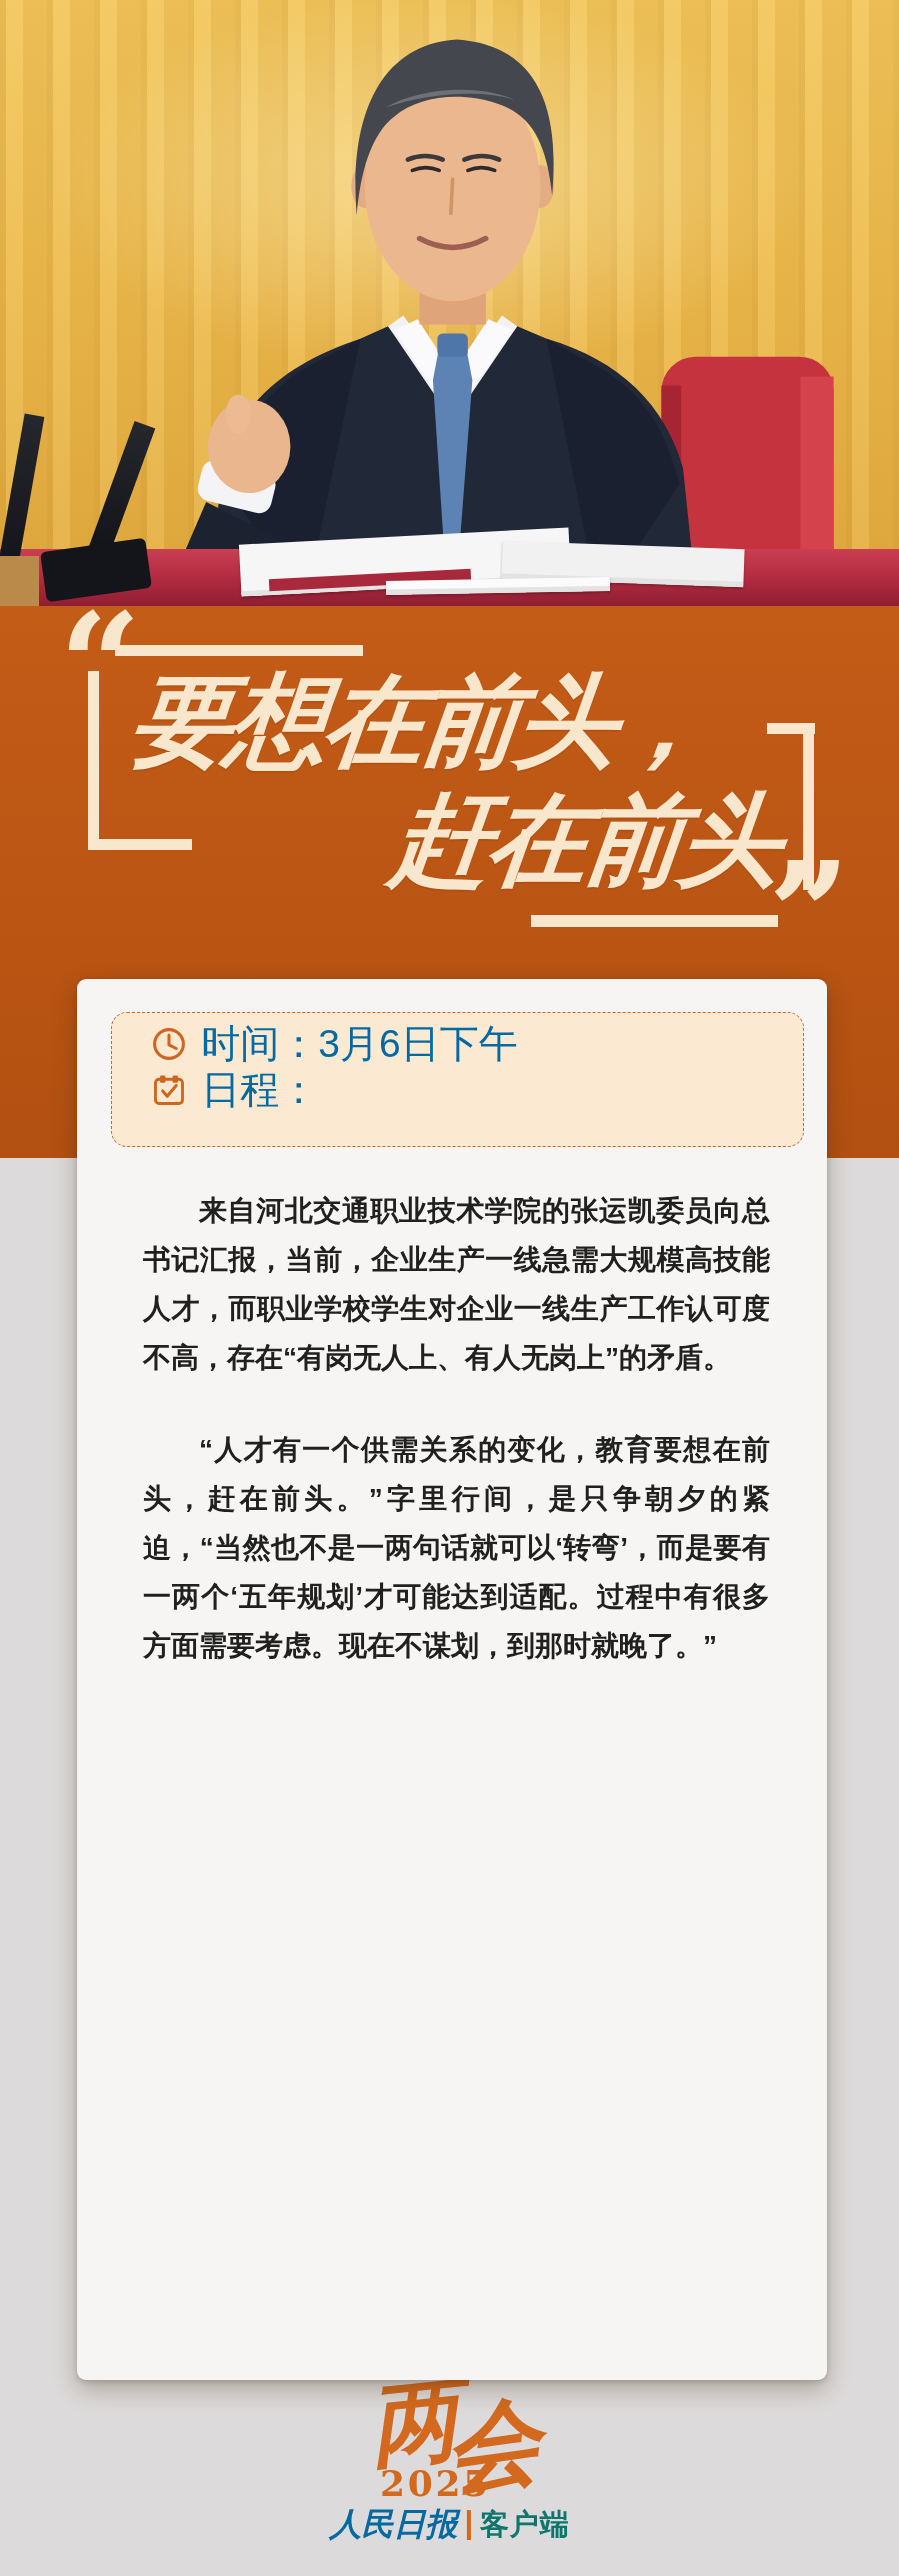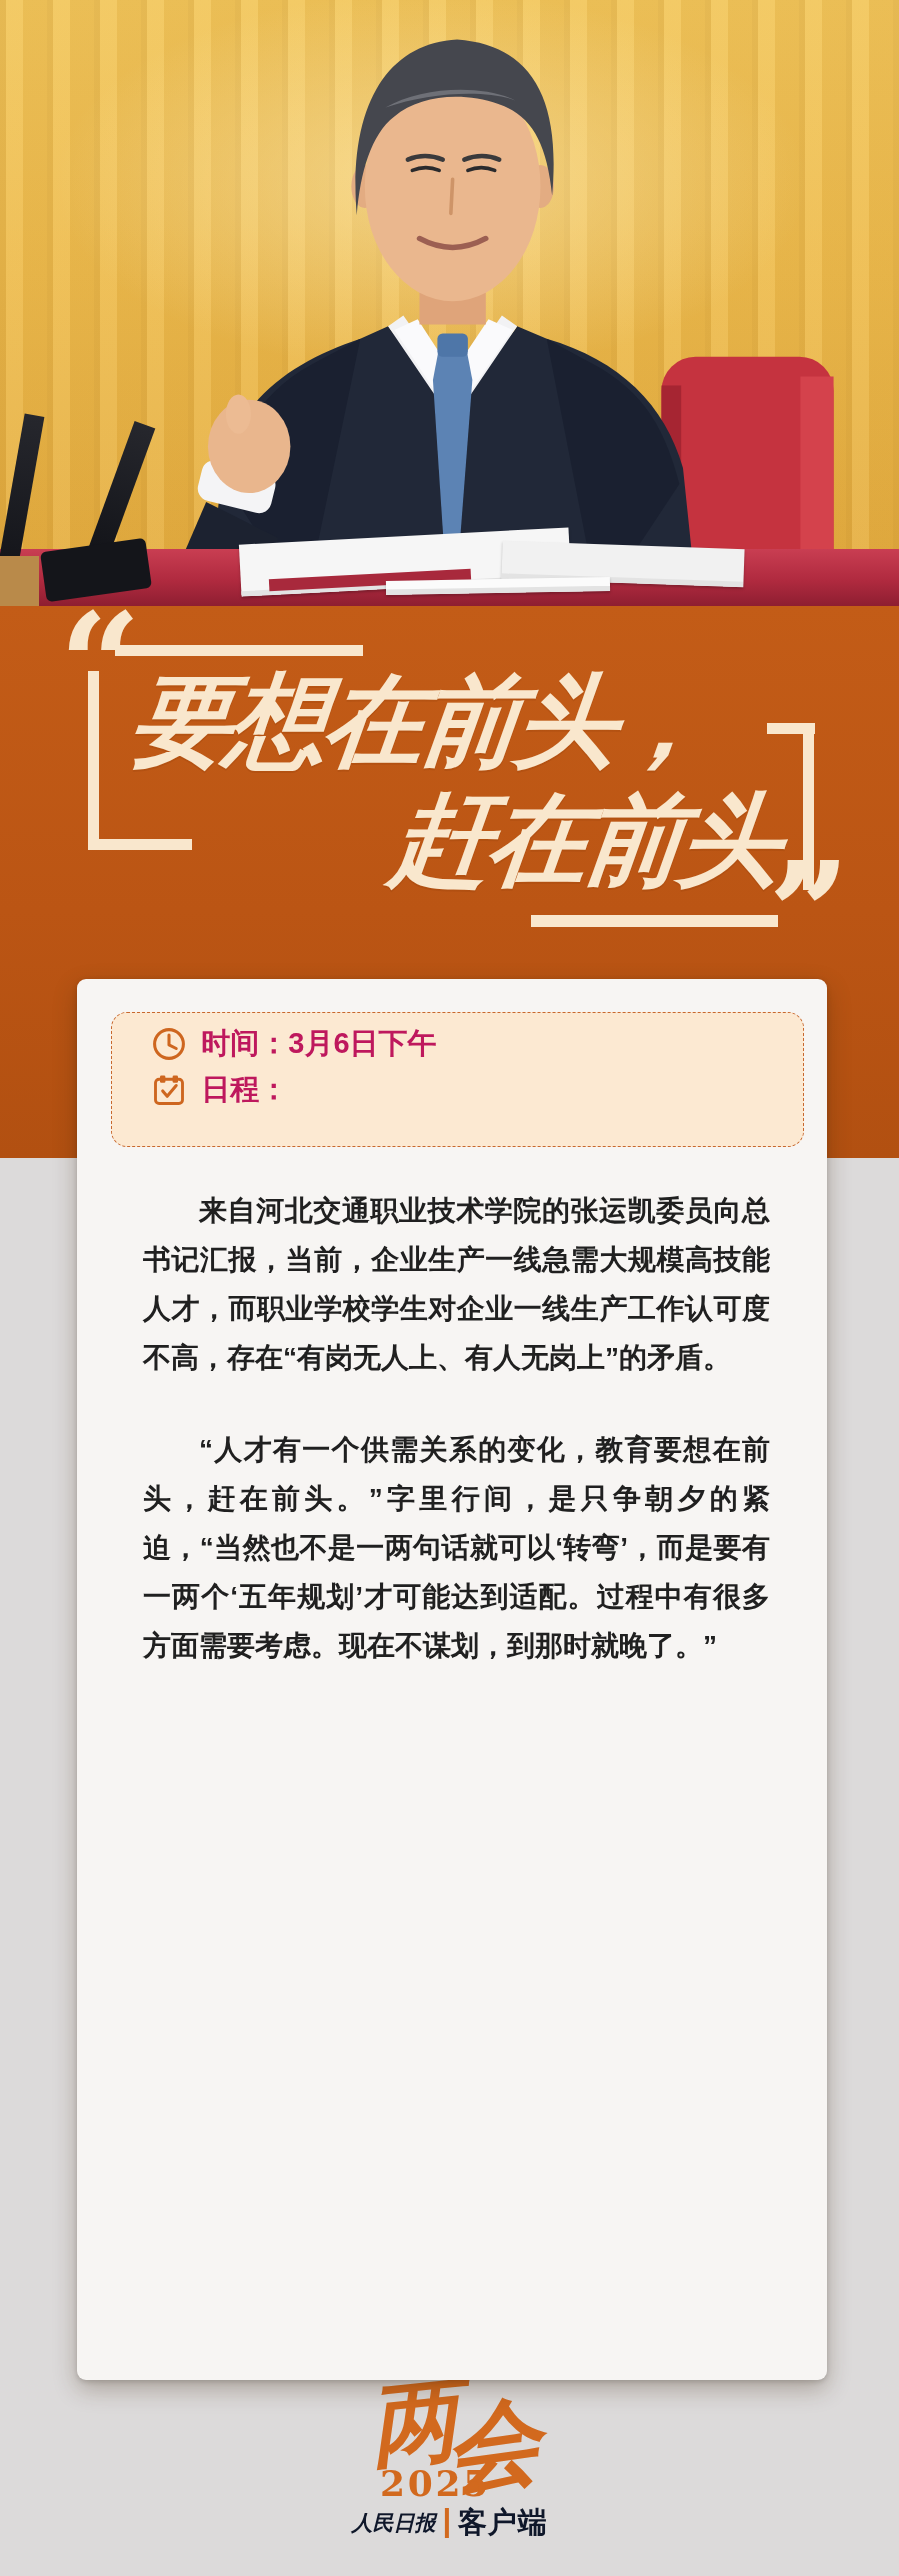--- a/index.html
+++ b/index.html
@@ -54,41 +54,41 @@
   
   .card{position:absolute;left:77px;top:979px;width:750px;height:1401px;
     background:#F7F5F3;border-radius:9px;z-index:5;
     box-shadow:0 9px 23px rgba(60,35,10,.30),0 1.8px 5.4px rgba(0,0,0,.15);
     box-sizing:border-box;padding:33px 0 27px 0;}
   .info-box{margin-left:34px;width:693px;height:135px;box-sizing:border-box;
     background:#FCE9D2;border:1.8px dashed #C8682E;border-radius:16px;
     padding:10.8px 18px 0 39px;}
   .info-row{display:flex;align-items:flex-start;margin-bottom:7.2px;}
   .info-icon{flex:0 0 36px;height:36px;margin-right:14.3px;margin-top:1.8px;}
-  .info-text{font-size:29px;line-height:39px;font-weight:700;color:#be185d;}
+  .info-text{font-size:39px;line-height:39px;font-weight:400;color:#0369a1;}
   .info-label{white-space:nowrap;}
   .info-wrap{display:flex;}
   .sched-text{width:518px;}
   .body-text{padding:39px 57px 0 56px;}
   .body-text p{margin:0 0 43px 10px;font-size:28px;line-height:49px;color:#202020;
     font-weight:700;text-align:justify;text-indent:2em;
     font-family:"Liberation Sans",sans-serif;}
   .body-text p:last-child{margin-bottom:0;}
 
   
   .footer{position:absolute;left:0;top:2381px;width:899px;height:195px;background:#DCDADA;}
   .brand{position:absolute;color:#D2691E;font-family:"DejaVu Serif",serif;font-weight:700;}
   .b-liang{left:369px;top:-3.6px;font-size:90px;font-style:italic;transform:rotate(-6deg);line-height:1;}
   .b-hui{left:445px;top:16px;font-size:95px;font-style:italic;transform:rotate(-8deg);line-height:1;}
   .b-year{left:380px;top:81px;font-size:36px;letter-spacing:2.7px;font-style:normal;}
   .pub-row{position:absolute;left:50%;top:122px;transform:translateX(-50%);
     display:flex;align-items:center;gap:9px;}
-  .pub-name{color:#0f172a;font-family:"DejaVu Serif",serif;font-style:italic;font-weight:700;font-size:21px;white-space:nowrap;}
+  .pub-name{color:#0369a1;font-family:"DejaVu Serif",serif;font-style:italic;font-weight:700;font-size:32px;white-space:nowrap;}
   .pub-bar{width:4.5px;height:30px;background:#D2691E;}
-  .pub-client{color:#0f172a;font-weight:800;font-size:29px;letter-spacing:0.9px;white-space:nowrap;}
+  .pub-client{color:#0f766e;font-weight:800;font-size:29px;letter-spacing:0.9px;white-space:nowrap;}
 </style>
 </head>
 <body>
 
 <div class="poster">
 
   <div class="photo">
     <div class="curtain"></div>
     <div class="curtain-glow"></div>
     <svg class="person-svg" width="899" height="606" viewBox="0 0 1003 676">

